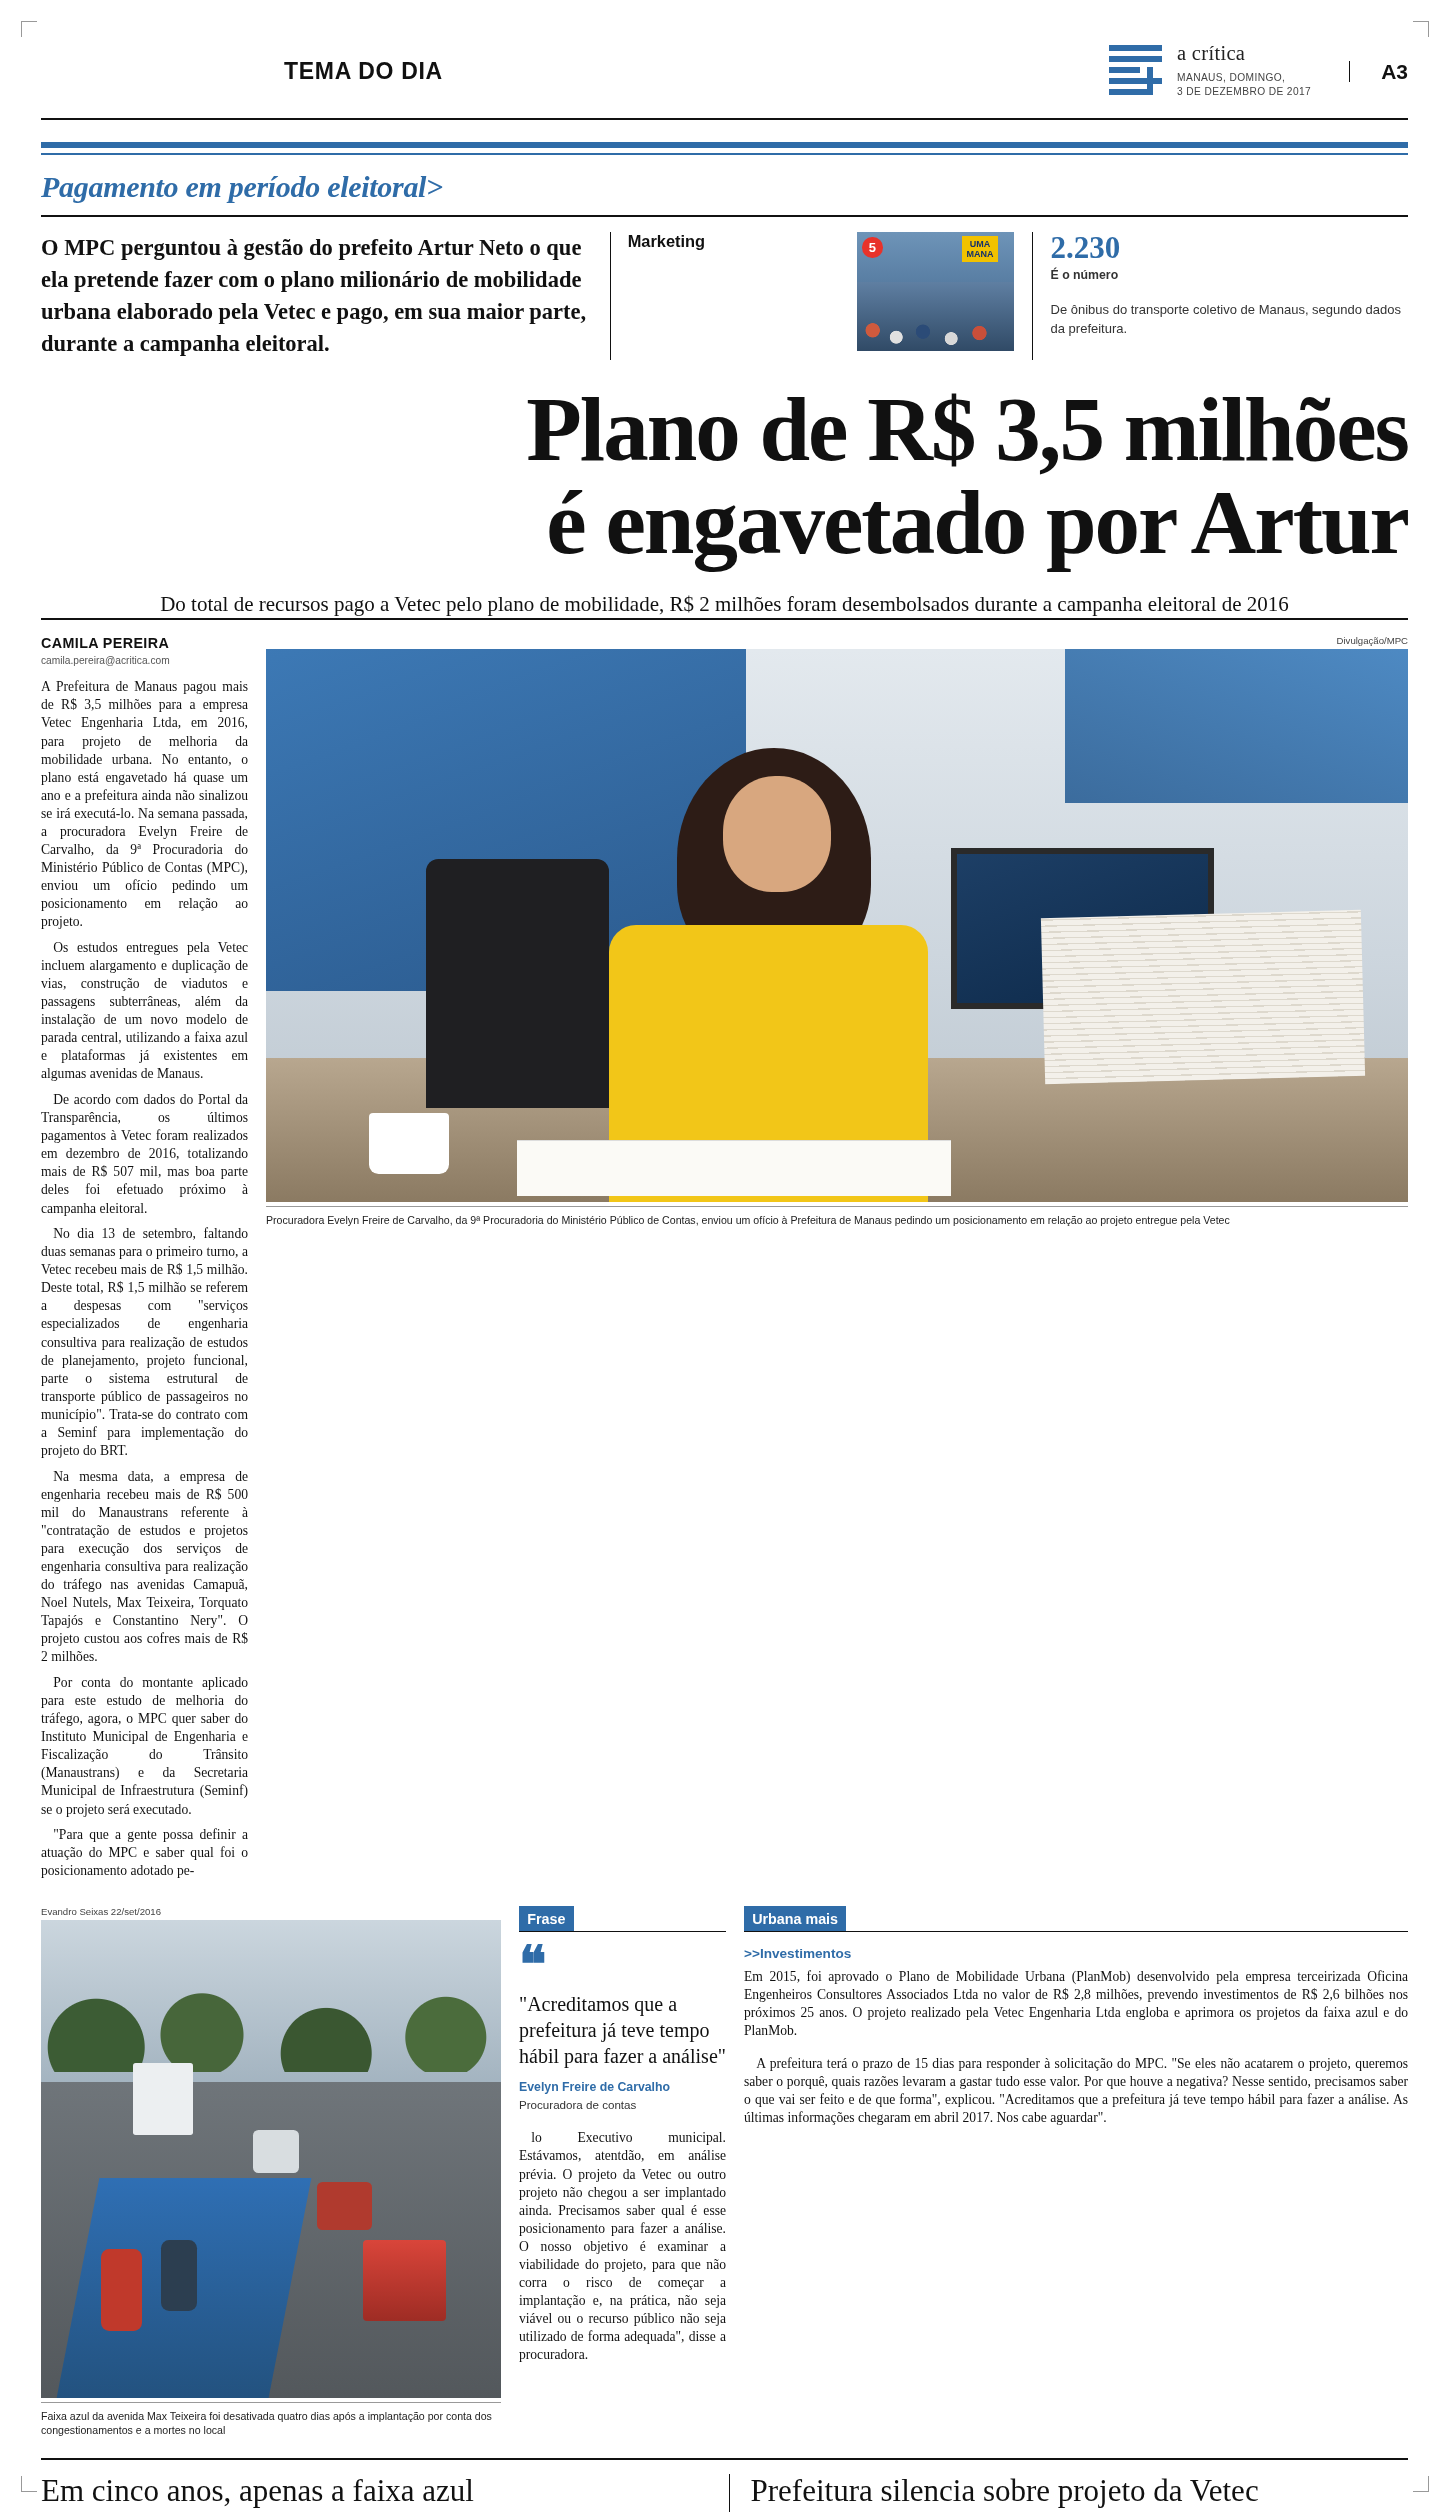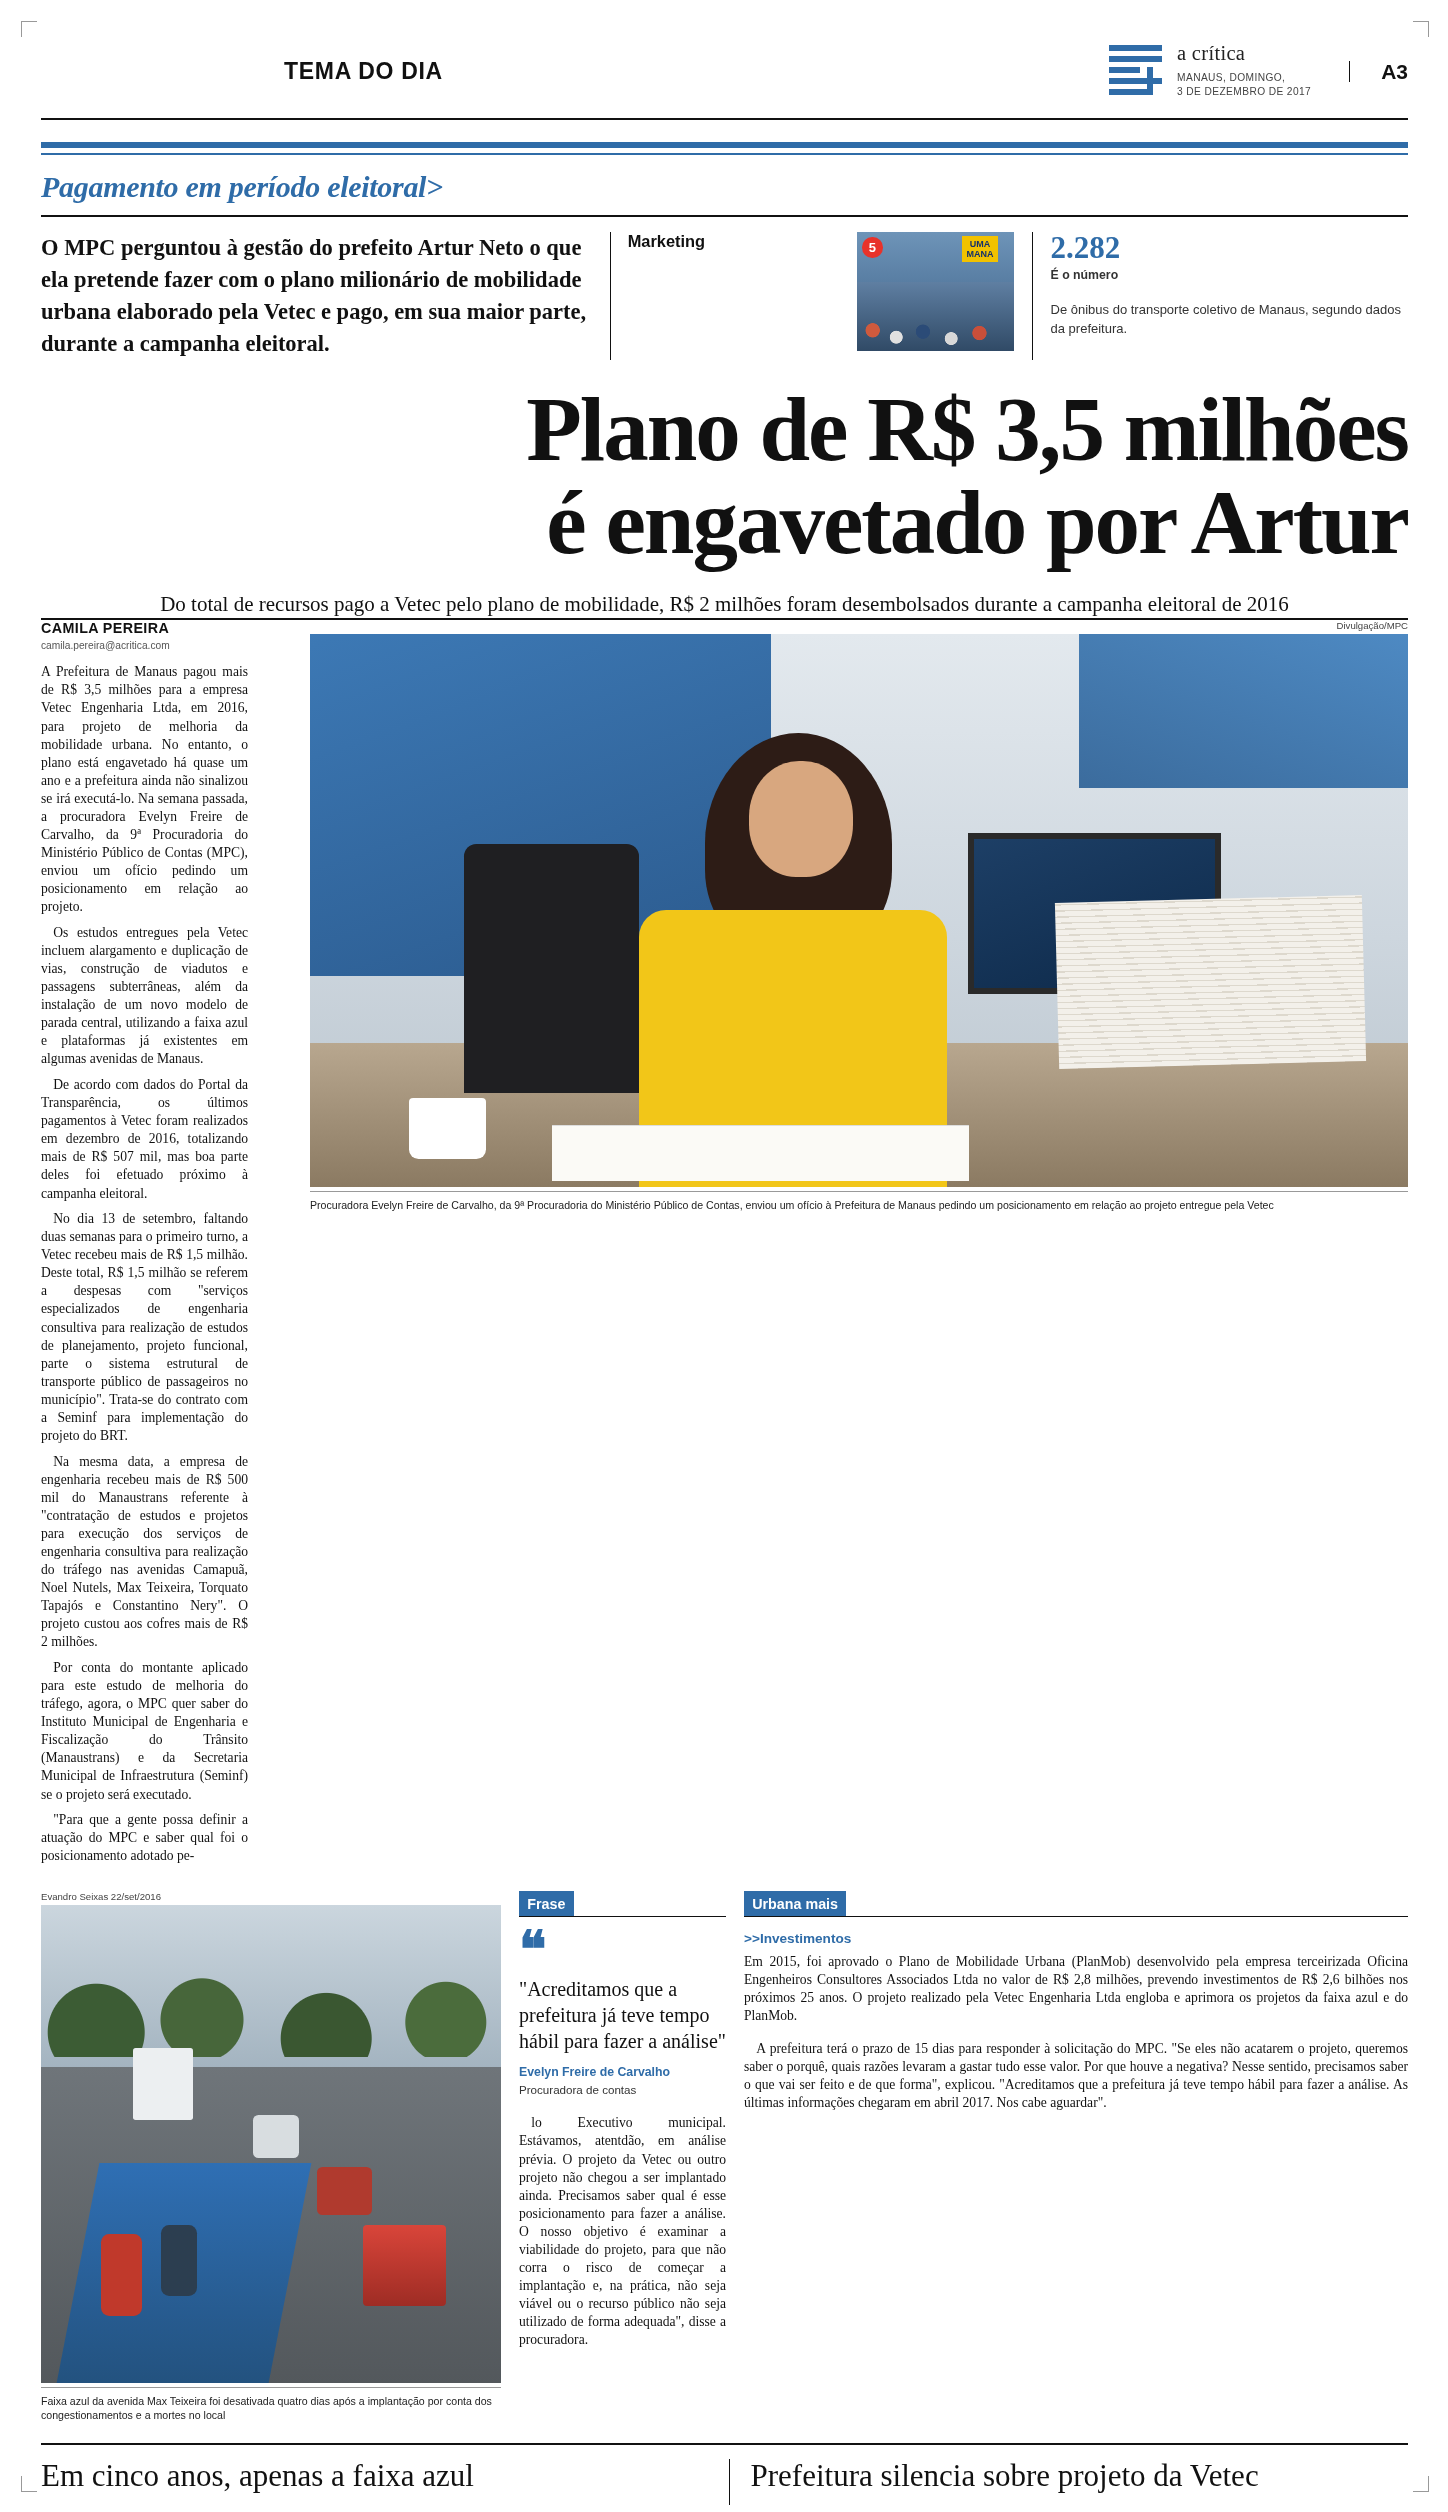--- a/index.html
+++ b/index.html
@@ -215,21 +215,21 @@
     font-family: "Liberation Serif", serif;
     font-size: 21px;
     line-height: 1.3;
     margin-top: 20.5px;
     border-bottom: 2px solid #111;
     text-align: center;
   }
   
   .main-row {
     display: flex;
-    gap: 44px;
+    margin-top: 15px;
   }
   .col-left {
     width: 225px;
     flex: 0 0 225px;
     padding-right: 18px;
     box-sizing: border-box;
   }
   .byline {
     font-family: "Liberation Sans", sans-serif;
     font-weight: bold;
@@ -539,21 +539,21 @@
     </div>
     <div class="mk-photo">
       <div class="crowd"></div>
       <div class="num-badge">5</div>
       <div class="banner">
         <div>UMA</div>
         <div>MANA</div>
       </div>
     </div>
     <div class="numberbox">
-      <div class="big">2.282</div>
+      <div class="big">2.230</div>
       <div class="sub">É o número</div>
       <div class="desc">De ônibus do transporte coletivo de Manaus, segundo dados da prefeitura.</div>
     </div>
   </div>
 
   <div class="headline">
     <div>Plano de R$ 3,5 milhões</div>
     <div>é engavetado por Artur</div>
   </div>
   <div class="subhead">Do total de recursos pago a Vetec pelo plano de mobilidade, R$ 2 milhões foram desembolsados durante a campanha eleitoral de 2016</div>

